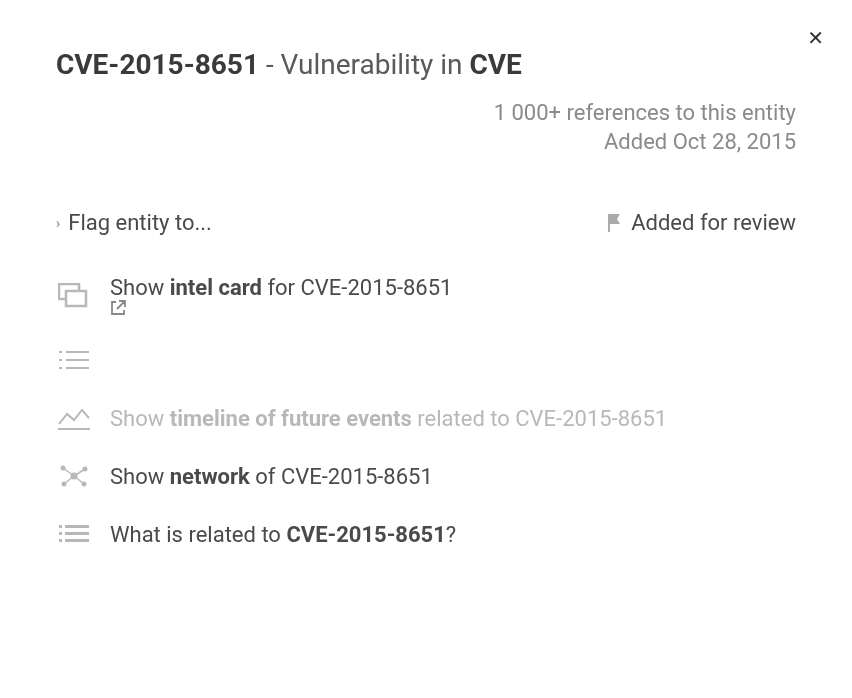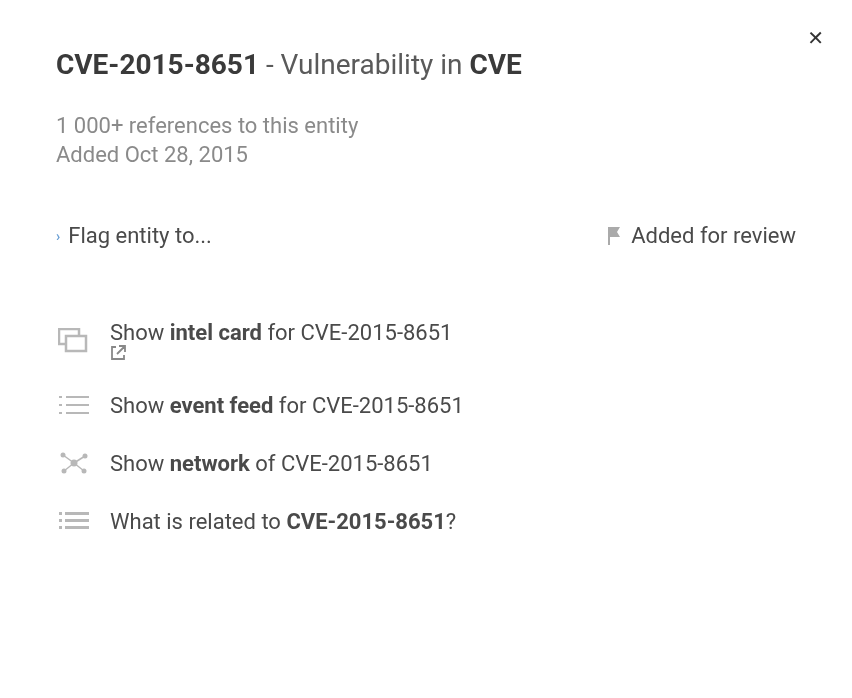--- a/index.html
+++ b/index.html
@@ -18,27 +18,28 @@
   right: 28px;
   font-size: 20px;
   cursor: pointer;
   color: #333;
   line-height: 1;
 }
 .title-line {
   font-size: 28px;
   font-weight: 400;
   color: #5a5a5a;
-  margin-bottom: 32px;
+  margin-bottom: 19px;
 }
 .title-line .bold { font-weight: 700; color: #3a3a3a; }
 .meta-line {
   font-size: 22px;
   color: #8a8a8a;
   margin-bottom: 4px;
+  text-align: right;
 }
 .action-row {
   margin-top: 56px;
   display: flex;
   justify-content: space-between;
   align-items: center;
   font-size: 22px;
   color: #4a4a4a;
 }
 .action-left, .action-right {
@@ -50,21 +51,21 @@
 .chevron {
   color: #6a9fd4;
   font-size: 14px;
   font-weight: 700;
 }
 .flag-icon {
   color: #aaa;
   font-size: 18px;
 }
 .options {
-  margin-top: 72px;
+  margin-top: 40px;
 }
 .opt {
   display: flex;
   align-items: center;
   gap: 18px;
   font-size: 22px;
   color: #4a4a4a;
   margin-bottom: 30px;
   cursor: pointer;
 }
@@ -134,21 +135,29 @@
           <g fill="currentColor">
             <rect x="0" y="2" width="3" height="2"></rect>
             <rect x="7" y="2" width="23" height="2"></rect>
             <rect x="0" y="10" width="3" height="2"></rect>
             <rect x="7" y="10" width="23" height="2"></rect>
             <rect x="0" y="18" width="3" height="2"></rect>
             <rect x="7" y="18" width="23" height="2"></rect>
           </g>
         </svg>
       </span>
-      <span class="opt-text"><span>Show </span><span class="b">event feed</span><span> for CVE-2015-8651</span></span>
+    </div>
+    <div class="opt disabled">
+      <span class="icon">
+        <svg width="32" height="24" viewBox="0 0 32 24">
+          <polyline points="1,18 9,8 16,14 24,4 31,12" fill="none" stroke="currentColor" stroke-width="2"></polyline>
+          <line x1="0" y1="23" x2="32" y2="23" stroke="currentColor" stroke-width="2"></line>
+        </svg>
+      </span>
+      <span class="opt-text"><span>Show </span><span class="b">timeline of future events</span><span> related to CVE-2015-8651</span></span>
     </div>
     <div class="opt">
       <span class="icon">
         <svg width="30" height="26" viewBox="0 0 30 26">
           <g fill="currentColor">
             <circle cx="15" cy="13" r="3.5"></circle>
             <circle cx="4" cy="5" r="2.5"></circle>
             <circle cx="26" cy="6" r="2.5"></circle>
             <circle cx="5" cy="21" r="2.5"></circle>
             <circle cx="25" cy="21" r="2.5"></circle>

